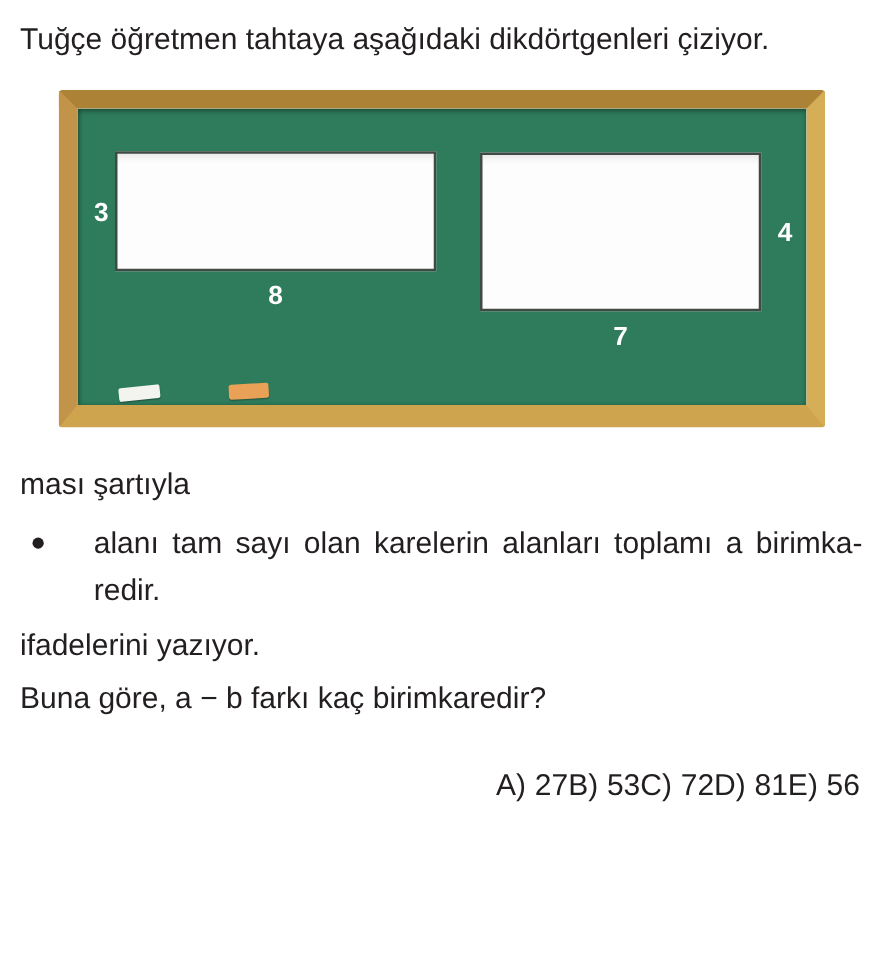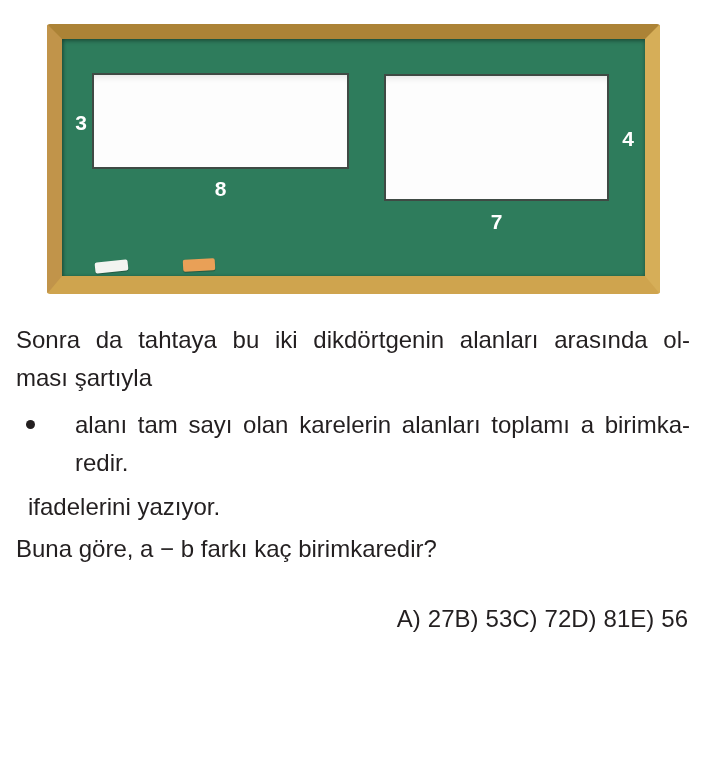--- a/index.html
+++ b/index.html
@@ -62,56 +62,56 @@
 
   .bullet { display: flex; margin: 9px 22px 0 16px; line-height: 38px; }
   .bullet-marker { flex: none; width: 47px; position: relative; }
   .bullet-dot {
     position: absolute; left: 10px; top: 14px;
     width: 9px; height: 9px; border-radius: 50%;
     background: #231f20;
   }
   .bullet-content { flex: 1; margin-left: 12px; }
 
-  .closing { margin: 6px 22px 0 28px; line-height: 38px; }
+  .closing { margin: 6px 22px 0 16px; line-height: 38px; }
   .prompt  { margin: 4px 22px 0 16px; line-height: 38px; font-weight: normal; }
 
   .options {
     display: flex;
     justify-content: flex-end;
     margin: 36px 24px 0 16px;
     line-height: 30px;
   }
   .option-label { margin-right: 7px; }
   p { margin-block-start: 0; margin-block-end: 0; }
 </style>
 </head>
 <body>
 
 <div class="page">
 
+  <p class="intro">Tuğçe öğretmen tahtaya aşağıdaki dikdörtgenleri çiziyor.</p>
 
   <div class="board-frame" style="border-color: rgb(172, 131, 54) rgb(214, 174, 88) rgb(207, 164, 78) rgb(193, 148, 74);">
     <div class="board-surface" style="background: rgb(46, 124, 92); color: rgb(255, 255, 255);">
 
       <div class="rect rect-left" style="background: rgb(253, 253, 253); border-color: rgb(63, 74, 68);"></div>
       <span class="board-lbl lbl-left-h">3</span>
       <span class="board-lbl lbl-left-w">8</span>
 
       <div class="rect rect-right" style="background: rgb(253, 253, 253); border-color: rgb(63, 74, 68);"></div>
       <span class="board-lbl lbl-right-h">4</span>
       <span class="board-lbl lbl-right-w">7</span>
 
       <span class="chalk chalk-white" style="background: rgb(243, 244, 240);"></span>
       <span class="chalk chalk-orange" style="background: rgb(233, 160, 87);"></span>
     </div>
   </div>
 
   <p class="para">
-    <span class="jline">Sonra da tahtaya bu iki dikdörtgenin alanları arasında ol-</span>
     <span class="pline">ması şartıyla</span>
   </p>
 
   <div class="bullet">
     <span class="bullet-marker">
       <span class="bullet-dot"></span>
     </span>
     <div class="bullet-content">
       <span class="jline">alanı tam sayı olan karelerin alanları toplamı a birimka-</span>
       <span class="pline">redir.</span>

